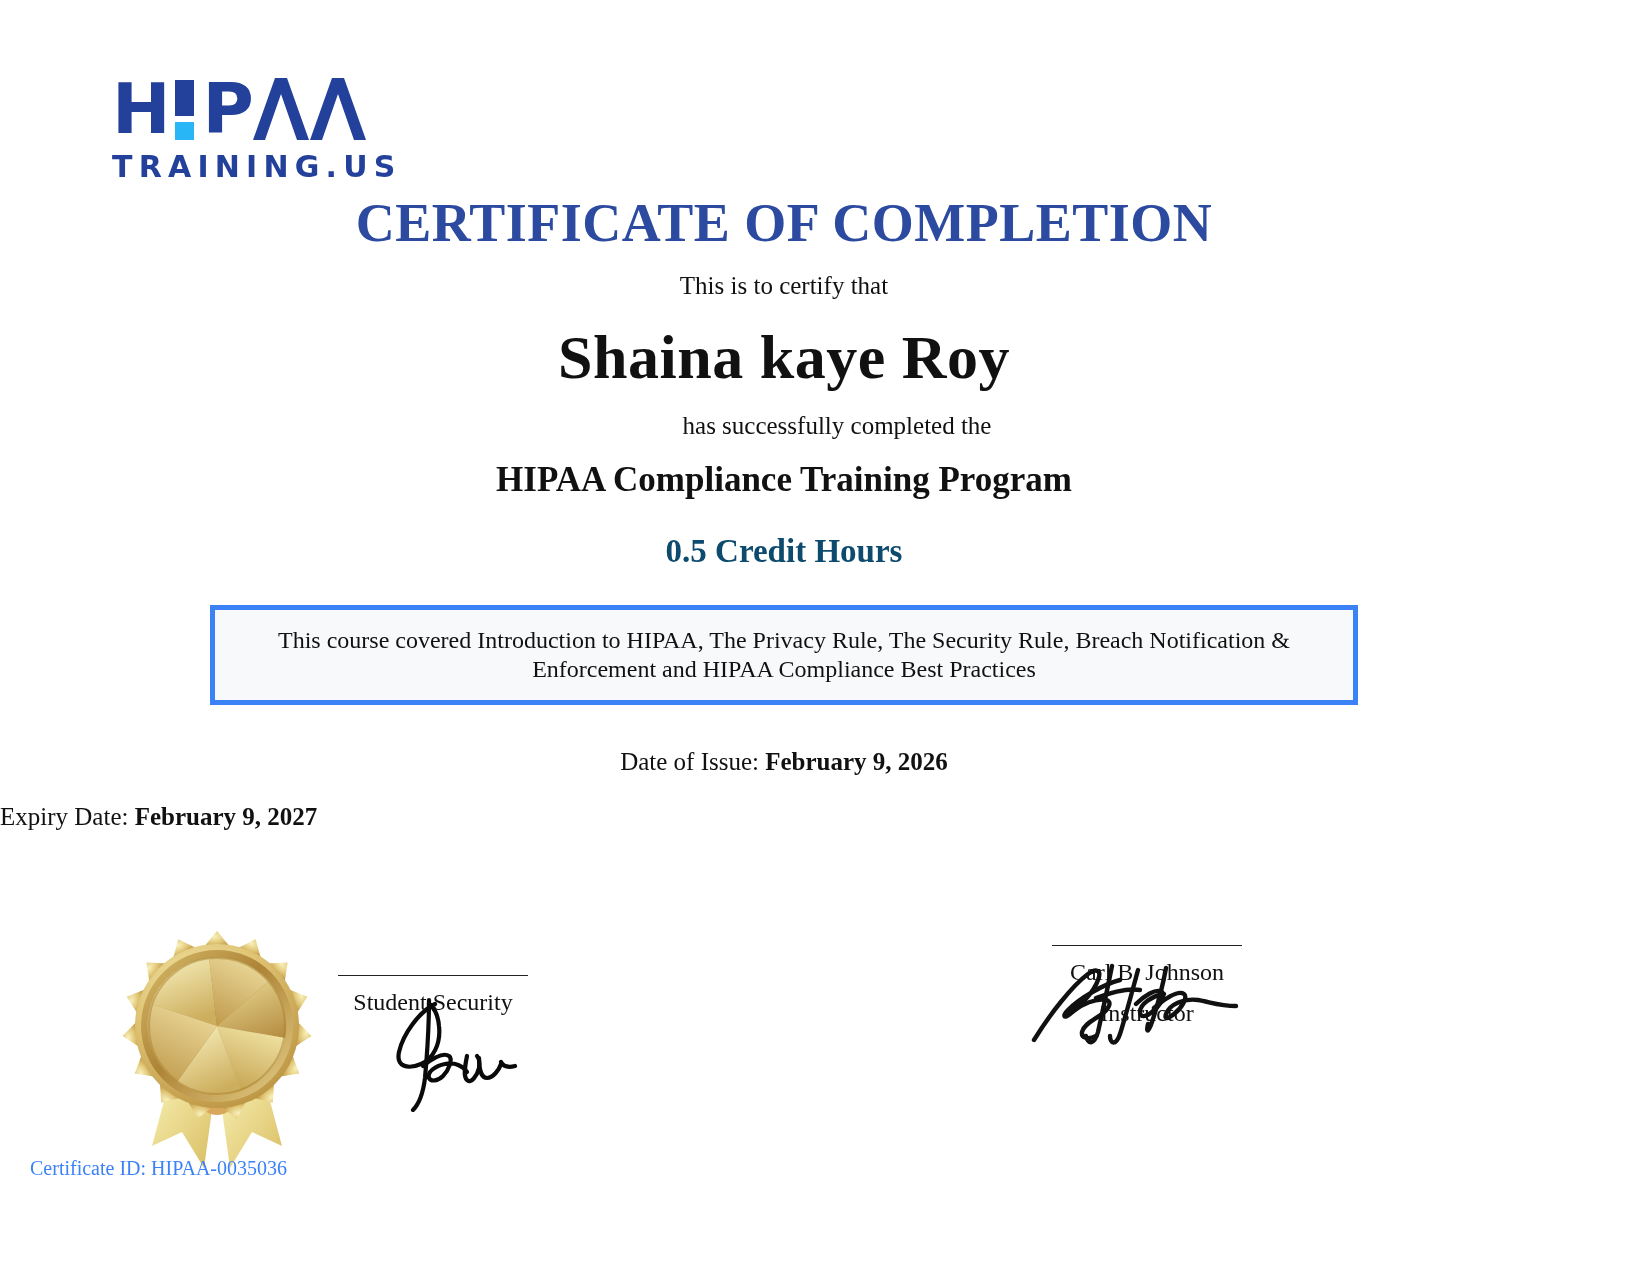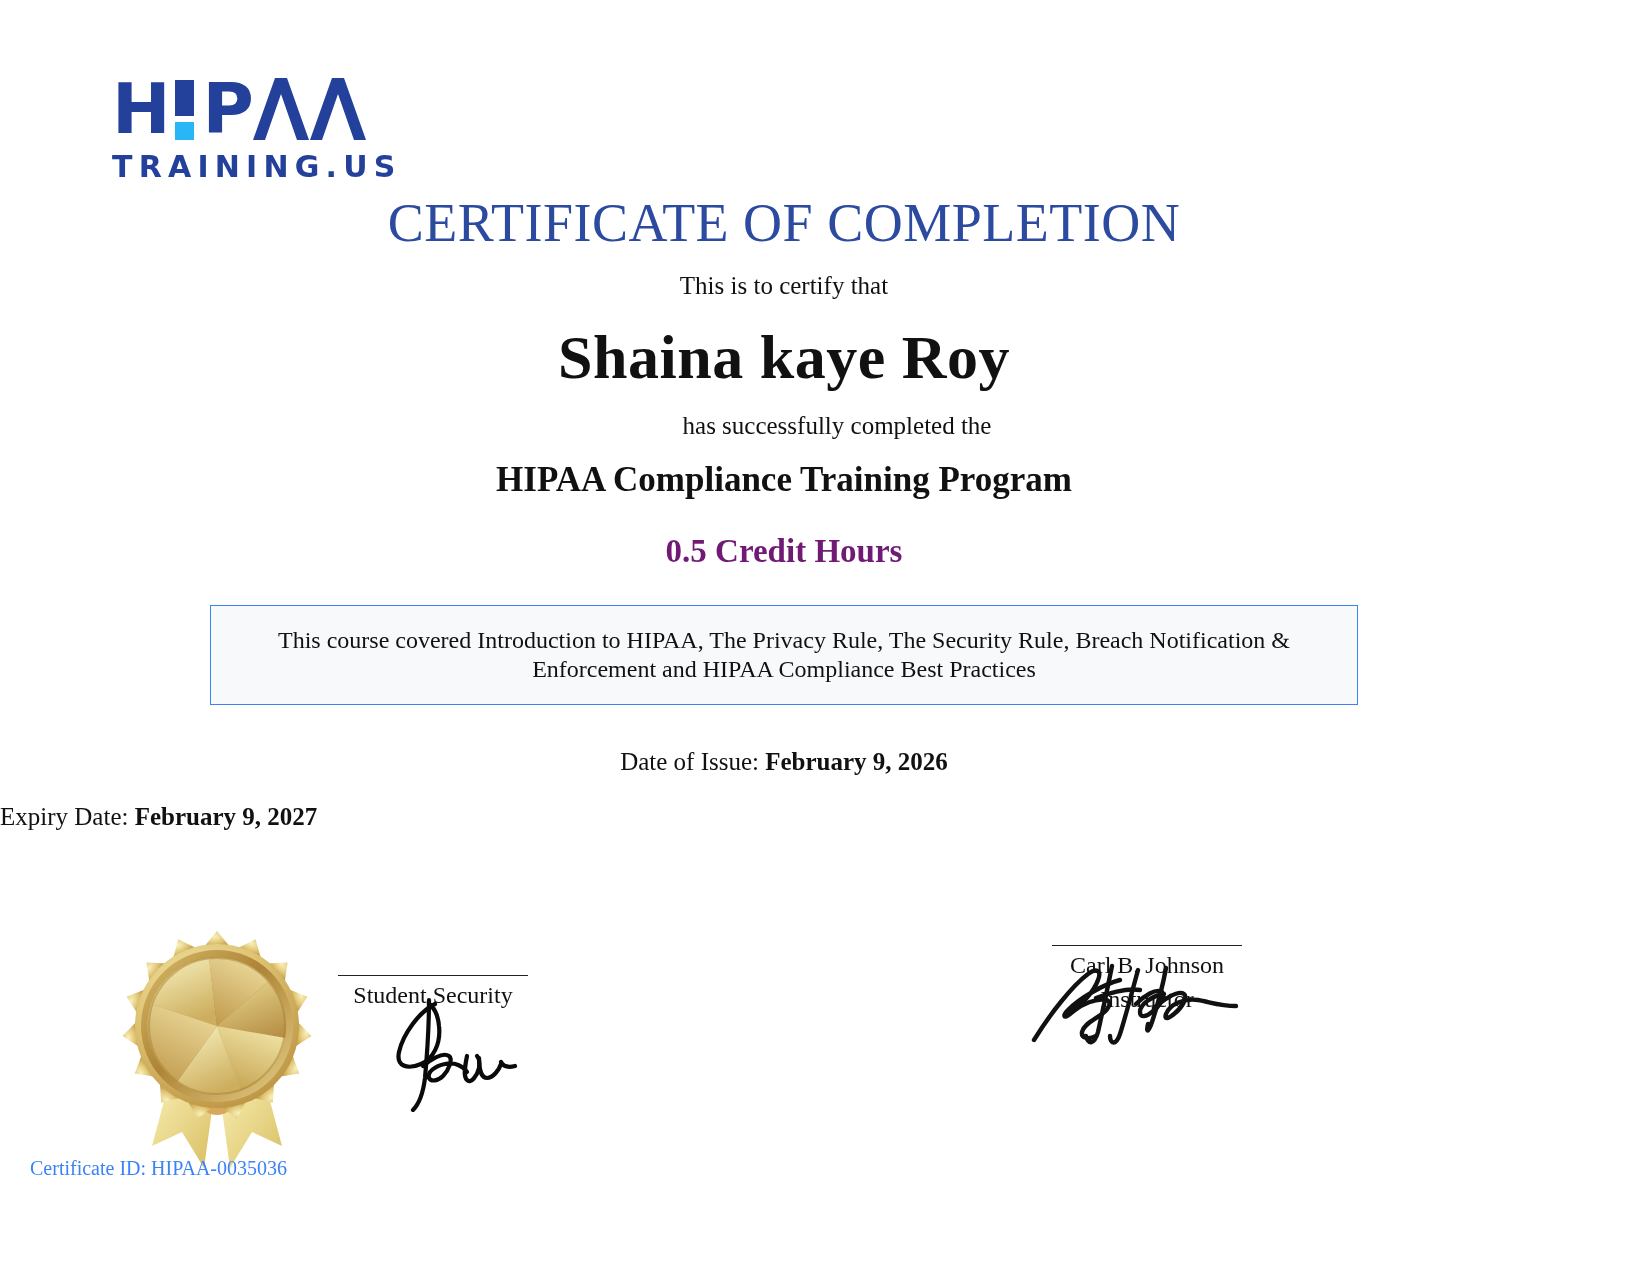--- a/index.html
+++ b/index.html
@@ -76,21 +76,21 @@
   }
 
   
   .cert-title {
     position: absolute;
     left: 0;
     top: 192px;
     width: 1568px;
     text-align: center;
     font-size: 54px;
-    font-weight: 400;
+    font-weight: 700;
     color: #2c4ba0;
     letter-spacing: 0.5px;
   }
   .line-certify {
     position: absolute;
     left: 0;
     top: 272px;
     width: 1568px;
     text-align: center;
     font-size: 25px;
@@ -124,31 +124,31 @@
     font-weight: 700;
   }
   .credit-hours {
     position: absolute;
     left: 0;
     top: 533px;
     width: 1568px;
     text-align: center;
     font-size: 33px;
     font-weight: 700;
-    color: #701a75;
+    color: #0c4a6e;
   }
 
   .desc-box {
     position: absolute;
     left: 210px;
     top: 605px;
     width: 1148px;
     height: 100px;
     background: #f8f9fa;
-    border: 1px solid #3b82f6;
+    border: 5px solid #3b82f6;
     box-sizing: border-box;
     display: flex;
     align-items: center;
     justify-content: center;
   }
   .desc-text {
     width: 1055px;
     text-align: center;
     font-size: 24px;
     line-height: 29px;
@@ -198,21 +198,21 @@
   .sig-scribble-student { left: 383px; top: 982px; }
   .sig-scribble-instructor { left: 1020px; top: 952px; }
 
   .sig-line {
     border-top: 1.5px solid #222222;
     width: 190px;
   }
   .sig-label {
     font-size: 24px;
     line-height: 30px;
-    margin-top: 4px;
+    margin-top: 11px;
     white-space: nowrap;
   }
 
   
   .cert-id {
     position: absolute;
     left: 30px;
     top: 1157px;
     font-size: 20px;
     color: #3b82f6;

